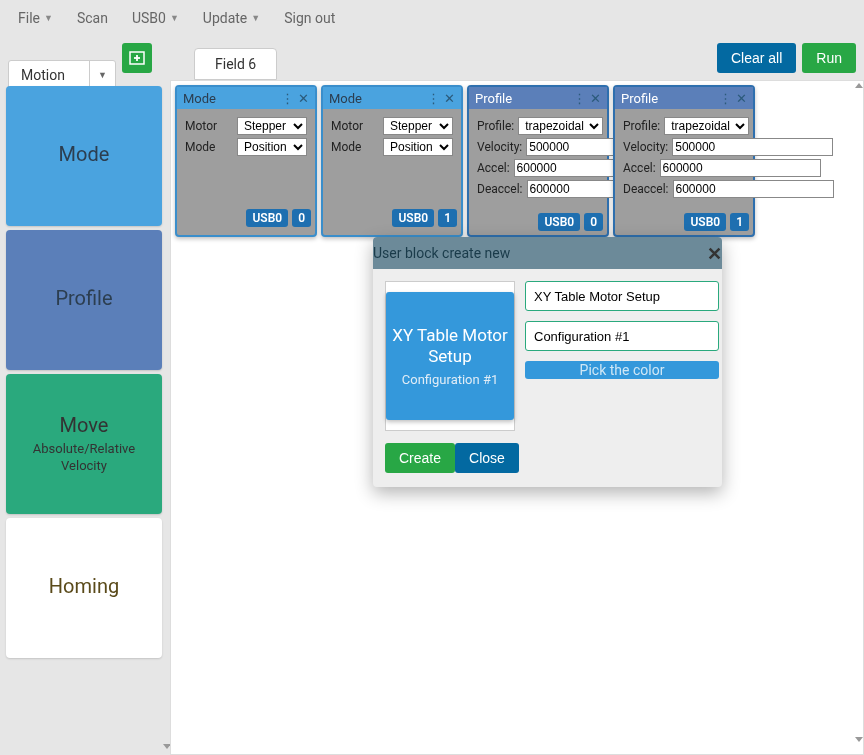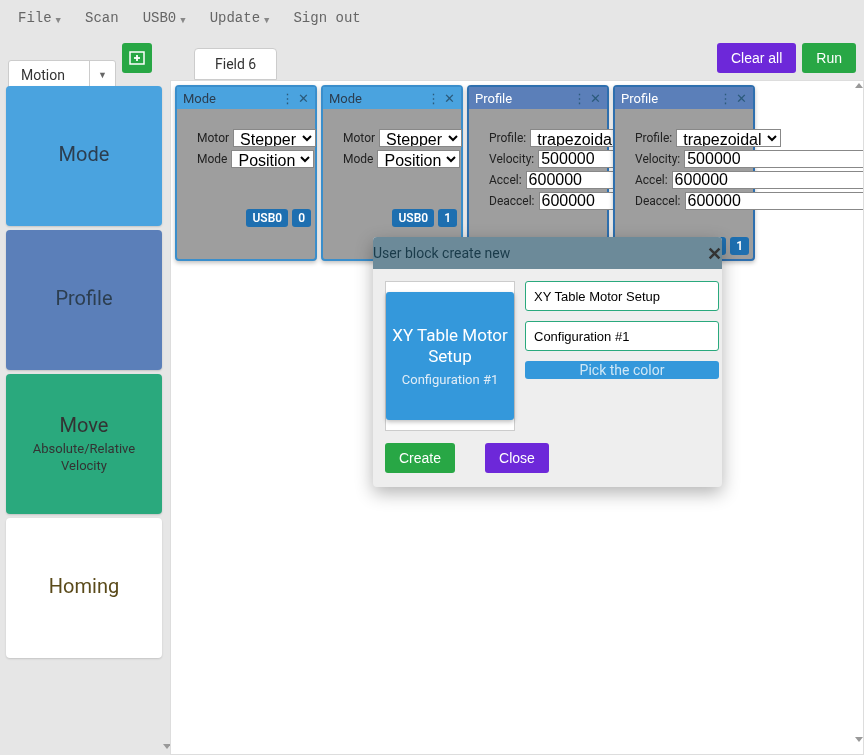--- a/index.html
+++ b/index.html
@@ -1,32 +1,32 @@
 <!DOCTYPE html>
 <html><head>
 <meta charset="utf-8">
 <style>
   * { box-sizing: border-box; margin: 0; padding: 0; }
   body { font-family: -apple-system, BlinkMacSystemFont, "Segoe UI", Roboto, Arial, sans-serif; font-size: 14px; background: #e6e6e6; color: #333; width: 864px; height: 755px; overflow: hidden; position: relative; }
 
   
   .menubar { height: 36px; background: #e6e6e6; display: flex; align-items: center; gap: 8px; padding: 0 10px; }
-  .menu-item { padding: 6px 8px; color: #666; cursor: pointer; display: flex; align-items: flex-end; gap: 4px; font-family: Liberation Mono, monospace; }
+  .menu-item { padding: 6px 8px; color: #666; cursor: pointer; display: flex; align-items: center; gap: 4px; }
   .menu-item .caret { font-size: 9px; color: #888; }
 
   
   .toolbar { height: 44px; display: flex; align-items: center; padding: 4px 8px; gap: 6px; background: #e6e6e6; }
   .dropdown-ctl { background: #fff; border: 1px solid #ccc; border-radius: 3px; height: 30px; display: flex; align-items: center; margin-top: 34px; }
   .dropdown-ctl .dd-text { padding: 0 12px; min-width: 80px; }
   .dropdown-ctl .dd-btn { width: 26px; height: 100%; border-left: 1px solid #ccc; display: flex; align-items: center; justify-content: center; font-size: 9px; color: #666; }
   .green-icon-btn { width: 30px; height: 30px; background: #28a745; border-radius: 3px; display: flex; align-items: center; justify-content: center; color: #fff; font-weight: bold; cursor: pointer; }
   .tab-btn { background: #fff; border: 1px solid #ccc; border-radius: 4px 4px 0 0; height: 32px; padding: 0 20px; display: flex; align-items: center; margin-left: 36px; position: relative; top: 6px; }
   .spacer { flex: 1; }
   .btn { border: none; border-radius: 3px; height: 30px; padding: 0 14px; color: #fff; cursor: pointer; font-size: 14px; }
-  .btn-danger { background: #6d28d9; margin-left: 30px; }
+  .btn-danger { background: #0369a1; }
   .btn-success { background: #28a745; }
 
   
   .main { display: flex; height: calc(100% - 80px); position: relative; }
 
   
   .palette-wrap { width: 170px; padding: 6px; overflow: hidden; position: relative; }
   .palette-scroll { position: absolute; right: -1px; top: 6px; bottom: 6px; width: 10px; }
   .palette-scroll::after { content: ""; position: absolute; bottom: 0; left: 2px; width: 0; height: 0; border-left: 4px solid transparent; border-right: 4px solid transparent; border-top: 5px solid #999; }
   .palette-block { width: 156px; height: 140px; border-radius: 4px; display: flex; flex-direction: column; align-items: center; justify-content: center; color: #333; margin-bottom: 4px; text-align: center; padding: 4px; box-shadow: 0 1px 2px rgba(0,0,0,.15); }
@@ -47,24 +47,24 @@
   .blocks-row { display: flex; gap: 4px; padding: 4px 4px; }
   .wblock { width: 142px; border: 2px solid #2e7eb3; border-radius: 4px; background: #9e9e9e; box-shadow: 0 2px 4px rgba(0,0,0,.25); display: flex; flex-direction: column; }
   .wblock.mode { border-color: #3a8ecb; }
   .wblock.profile { border-color: #2e6fae; }
   .wblock-header { background: #4aa3df; color: #fff; font-size: 13px; height: 22px; display: flex; align-items: center; padding: 0 6px; justify-content: space-between; }
   .wblock.profile .wblock-header { background: #5b7fb9; }
   .wblock-header .hdr-title { color: #2c3e50; }
   .wblock.profile .wblock-header .hdr-title { color: #fff; }
   .wblock-header .hdr-icons { display: flex; gap: 4px; align-items: center; color: #2b5a7a; }
   .wblock-header .hdr-icons span { cursor: pointer; }
-  .wblock-body { padding: 20px; font-size: 12px; color: #222; min-height: 96px; }
+  .wblock-body { padding: 8px; font-size: 12px; color: #222; min-height: 96px; }
   .wrow { display: flex; align-items: center; margin-bottom: 3px; gap: 4px; }
   .wrow label { width: 48px; font-size: 12px; }
-  .wrow select, .wrow input { flex: 1; font-size: 16px; border: 1px solid #888; height: 18px; padding: 0 2px; background: #fff; }
+  .wrow select, .wrow input { flex: 1; font-size: 12px; border: 1px solid #888; height: 18px; padding: 0 2px; background: #fff; }
   .wblock-footer { display: flex; justify-content: flex-end; padding: 4px; gap: 4px; }
   .badge { background: #1e6fb0; color: #fff; border-radius: 3px; font-size: 12px; font-weight: 600; padding: 2px 6px; }
 
   
   .modal { position: absolute; left: 373px; top: 237px; width: 349px; background: #eee; border-radius: 4px; box-shadow: 0 6px 18px rgba(0,0,0,.3); }
   .modal-header { background: #6c8a99; color: #1a3b4a; height: 32px; display: flex; align-items: center; justify-content: space-between; padding: 0 0; border-radius: 4px 4px 0 0; }
   .modal-header .close-x { font-size: 18px; color: #333; cursor: pointer; font-weight: bold; }
   .modal-body { display: flex; gap: 10px; padding: 12px; }
   .preview-box { width: 150px; height: 150px; background: #fff; border: 1px solid #ccc; display: flex; align-items: center; justify-content: center; }
   .preview-block { width: 128px; height: 128px; background: #3498db; border-radius: 3px; display: flex; flex-direction: column; align-items: center; justify-content: center; color: #fff; text-align: center; box-shadow: 0 2px 4px rgba(0,0,0,.25); padding: 4px; }

